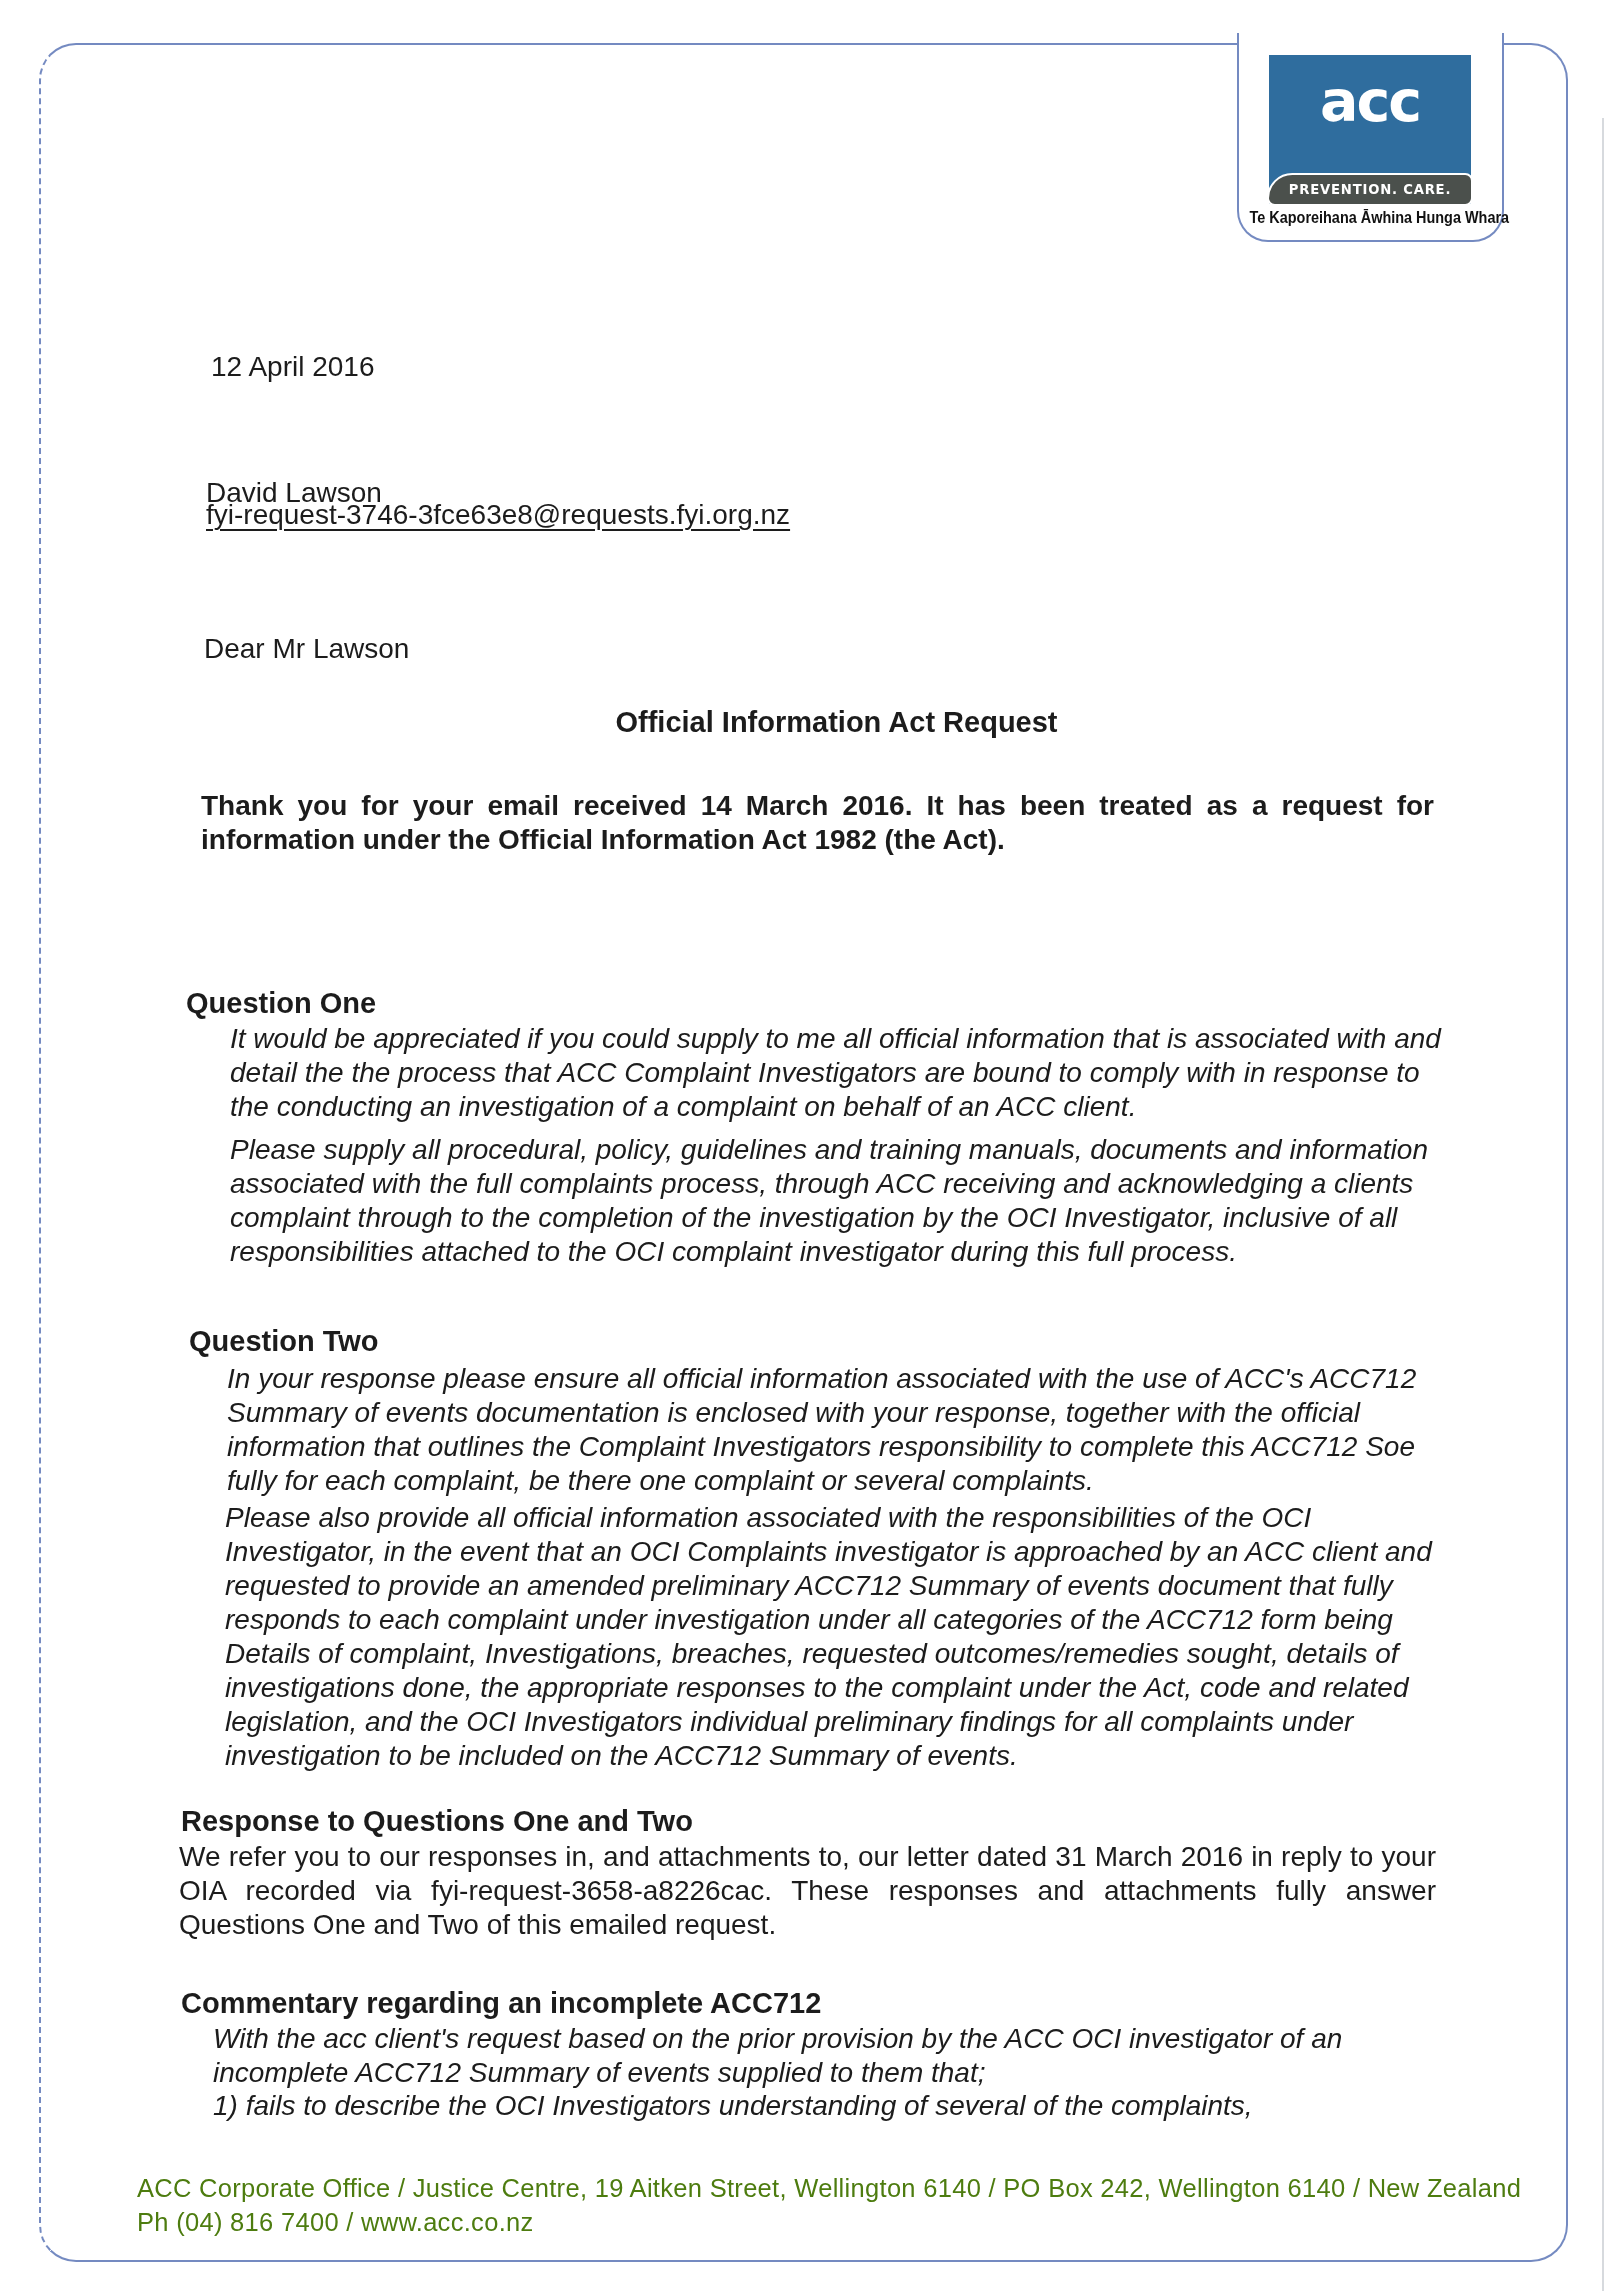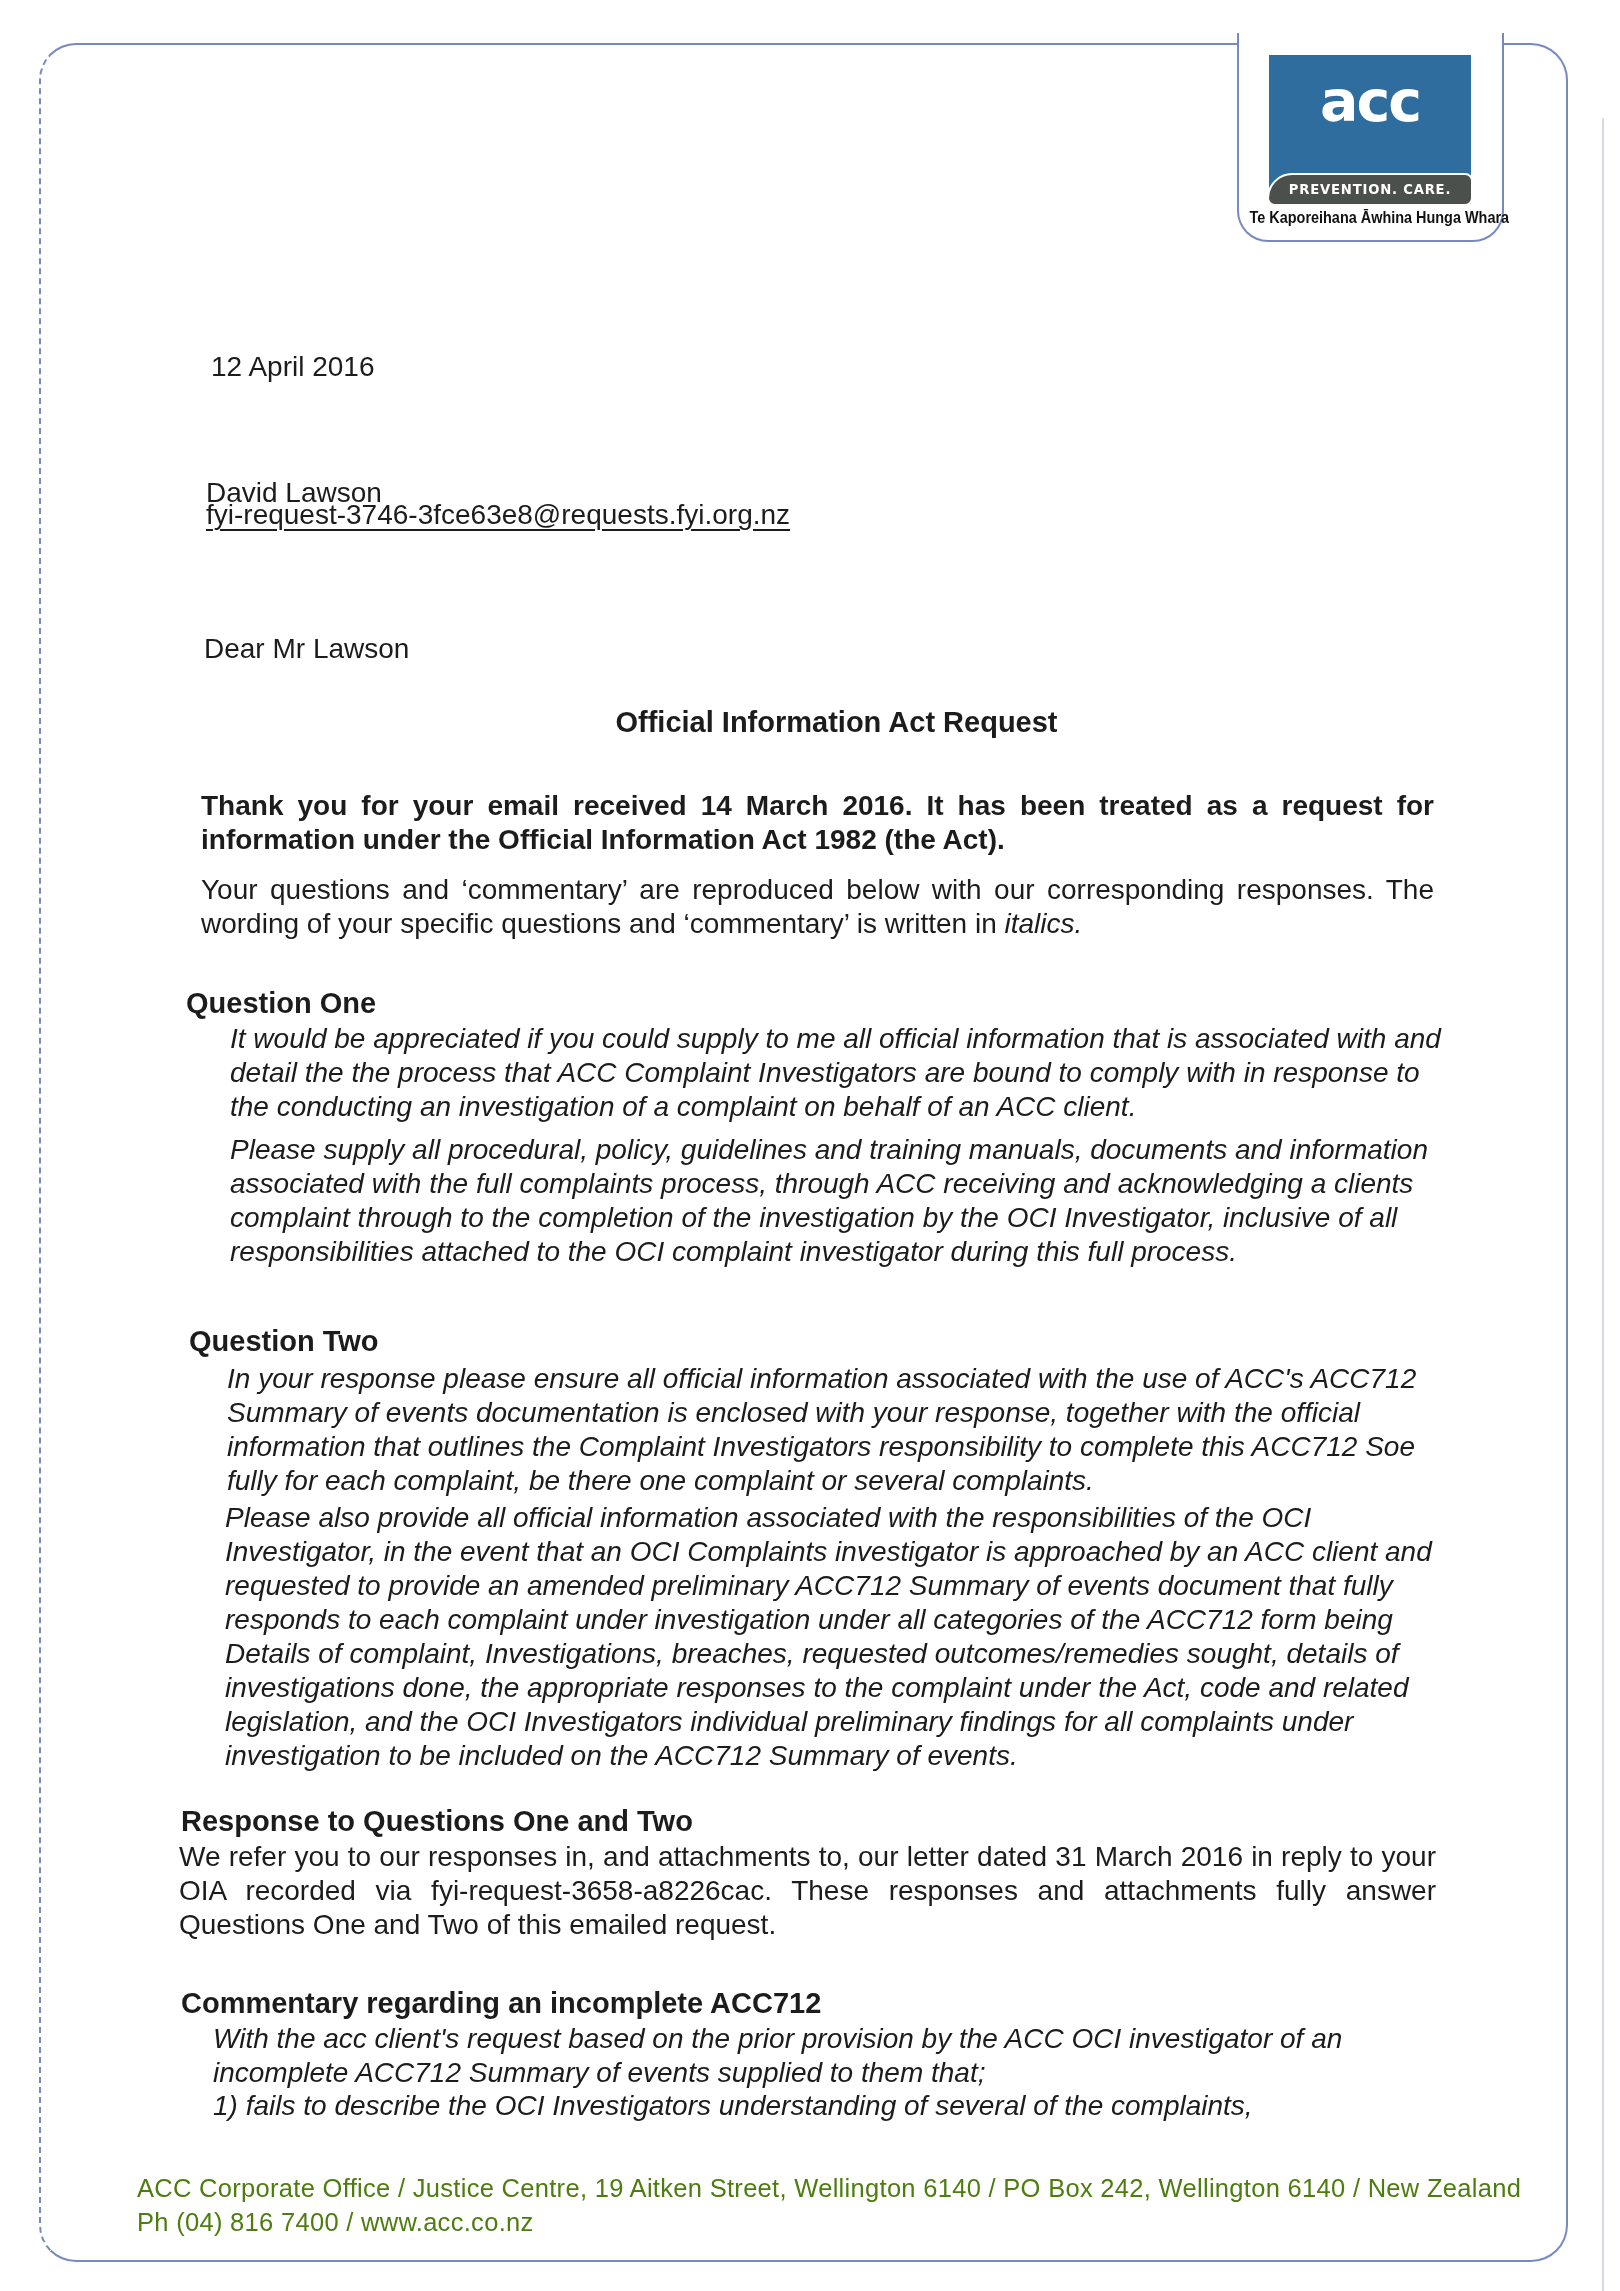--- a/index.html
+++ b/index.html
@@ -80,21 +80,20 @@
 
   <div class="t" style="left:206px; top:464px;margin-top:12px;">David Lawson</div>
   <div class="t" style="left:206px; top:498px;"><span class="email">fyi-request-3746-3fce63e8@requests.fyi.org.nz</span></div>
 
   <div class="t" style="left:204px; top:632px;">Dear Mr Lawson</div>
 
   <div class="t b" style="left:219px; top:705px; width:1235px; text-align:center;">Official Information Act Request</div>
 
   <div class="t just" style="left:201px; top:789px; width:1233px;font-weight:bold;">Thank you for your email received 14 March 2016. It has been treated as a request for information under the Official Information Act 1982 (the Act).</div>
 
-  <div class="t just" style="left:201px; top:873px; width:1233px;"><span>Your questions and ‘commentary’ are reproduced below with our corresponding responses. The wording of your specific questions and ‘commentary’ is written in </span><span class="i">italics.</span></div>
 
   <div class="t b" style="left:186px; top:986px;">Question One</div>
   <div class="t i" style="left:230px; top:1022px; width:1215px;">It would be appreciated if you could supply to me all official information that is associated with and detail the the process that ACC Complaint Investigators are bound to comply with in response to the conducting an investigation of a complaint on behalf of an ACC client.</div>
   <div class="t i" style="left:230px; top:1133px; width:1215px;">Please supply all procedural, policy, guidelines and training manuals, documents and information associated with the full complaints process, through ACC receiving and acknowledging a clients complaint through to the completion of the investigation by the OCI Investigator, inclusive of all responsibilities attached to the OCI complaint investigator during this full process.</div>
 
   <div class="t b" style="left:189px; top:1324px;">Question Two</div>
   <div class="t i" style="left:227px; top:1362px; width:1220px;">In your response please ensure all official information associated with the use of ACC's ACC712 Summary of events documentation is enclosed with your response, together with the official information that outlines the Complaint Investigators responsibility to complete this ACC712 Soe fully for each complaint, be there one complaint or several complaints.</div>
   <div class="t i" style="left:225px; top:1501px; width:1220px;">Please also provide all official information associated with the responsibilities of the OCI Investigator, in the event that an OCI Complaints investigator is approached by an ACC client and requested to provide an amended preliminary ACC712 Summary of events document that fully responds to each complaint under investigation under all categories of the ACC712 form being Details of complaint, Investigations, breaches, requested outcomes/remedies sought, details of investigations done, the appropriate responses to the complaint under the Act, code and related legislation, and the OCI Investigators individual preliminary findings for all complaints under investigation to be included on the ACC712 Summary of events.</div>
 
   <div class="t b" style="left:181px; top:1804px;">Response to Questions One and Two</div>

